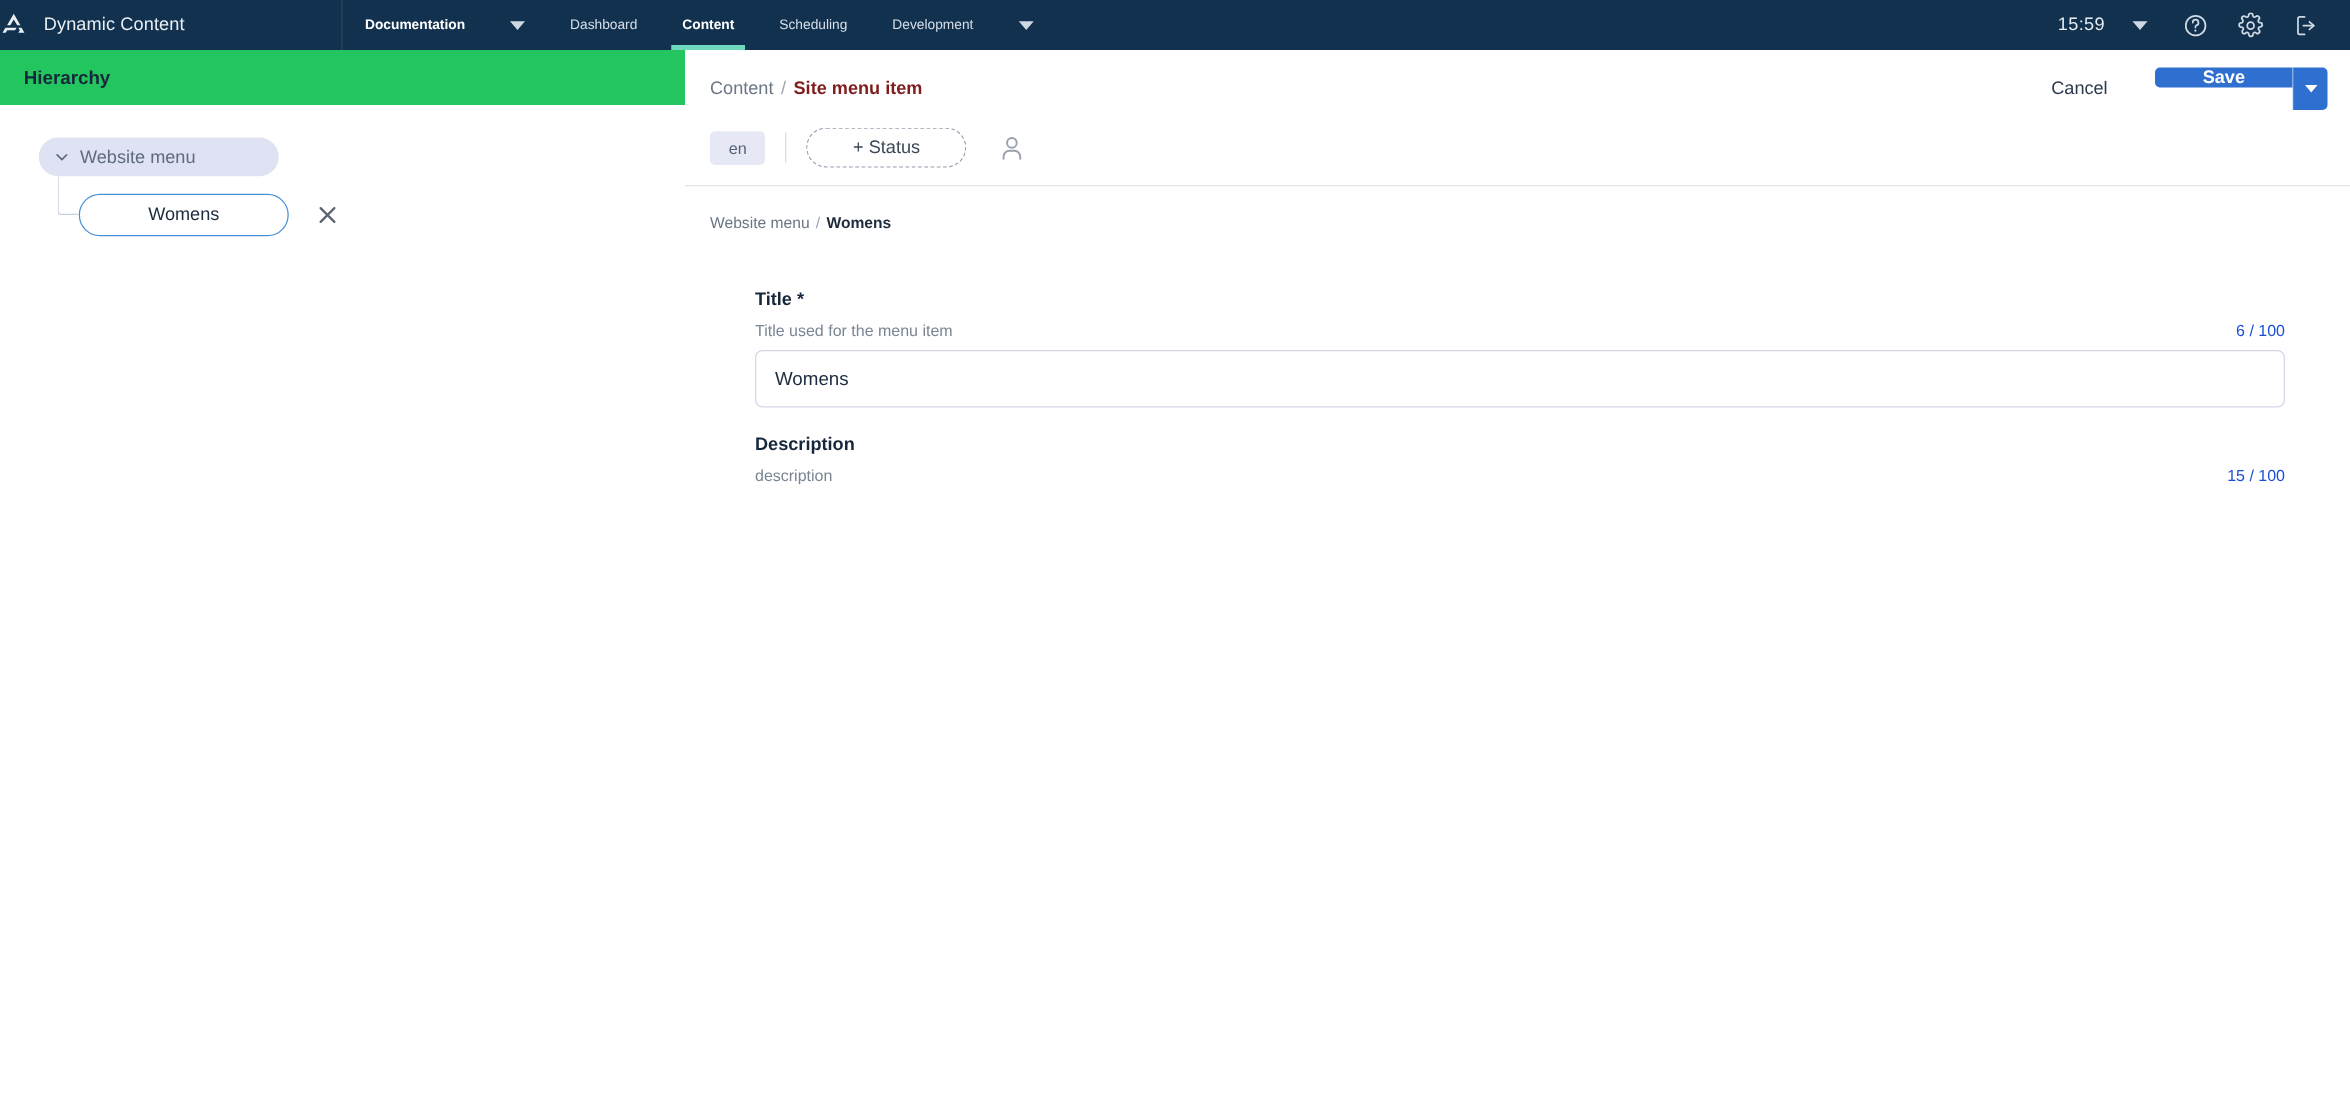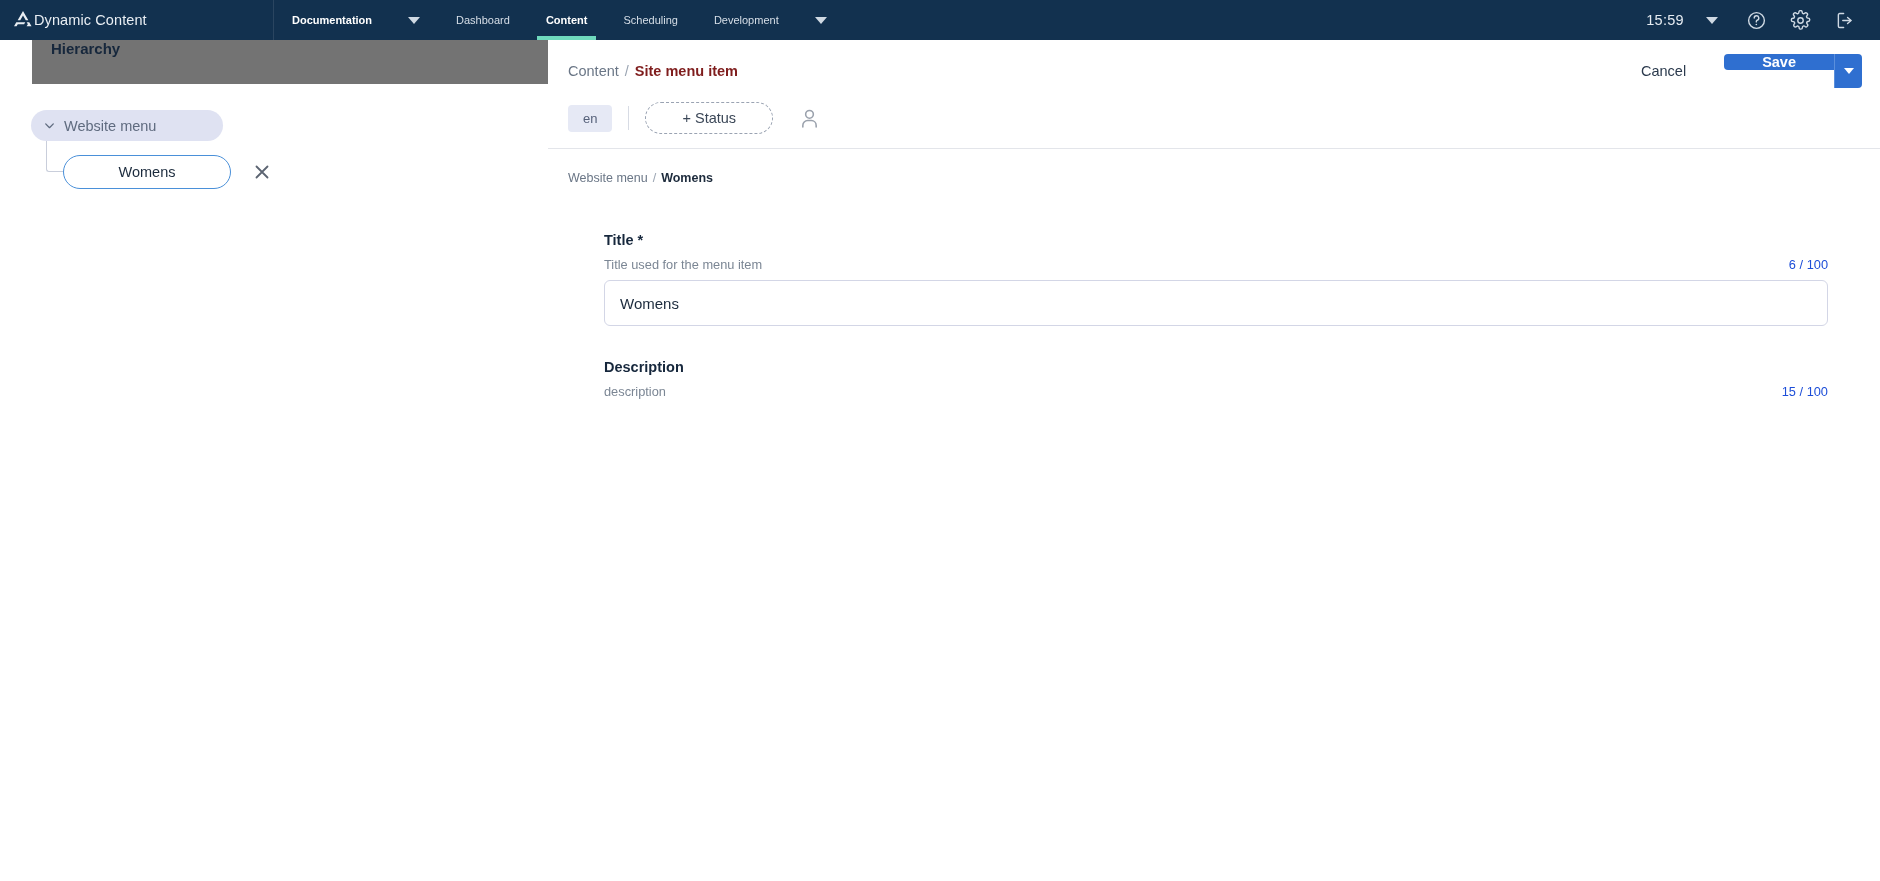--- a/index.html
+++ b/index.html
@@ -18,21 +18,21 @@
     background: #12314f;
     display: flex;
     align-items: stretch;
     color: #e8edf2;
     position: relative;
   }
   .brand {
     width: 274px;
     display: flex;
     align-items: center;
-    padding-left: 12px;
+    gap: 13px;
     border-right: 1px solid #2a4560;
     flex: 0 0 274px;
   }
   .brand-logo { width: 22px; height: 22px; flex: 0 0 22px; display:block; }
   .brand-name {
     font-size: 14.5px;
     color: #e9eef3;
     letter-spacing: .1px;
     white-space: nowrap;
   }
@@ -102,25 +102,24 @@
   
   .leftpanel {
     width: 548px;
     flex: 0 0 548px;
     background: #ffffff;
     display: flex;
     flex-direction: column;
   }
   .hierarchy-header {
     height: 44px;
-    background: #737373;
-    display: flex;
-    align-items: flex-start;
+    background: #22c55e;
+    display: flex;
+    align-items: center;
     padding-left: 19px;
-    margin-left: 32px;
   }
   .hierarchy-title {
     font-size: 15px;
     font-weight: bold;
     color: #16273c;
   }
   .tree { padding: 26px 0 0 0; position: relative; }
 
   .tree-root {
     margin-left: 31px;
@@ -299,21 +298,21 @@
     align-items: center;
   }
   .sub-crumb .a { font-size: 12.5px; color: #6a7686; }
   .sub-crumb .s { font-size: 12.5px; color: #9aa4b2; margin: 0 5px; }
   .sub-crumb .b { font-size: 12.5px; color: #1d2b3c; font-weight: bold; }
 
   .fields {
     margin-top: 47px;
     padding: 0 52px 0 56px;
   }
-  .field { margin-bottom: 33px; }
+  .field { margin-bottom: 22px; }
   .field-label {
     font-size: 14.5px;
     font-weight: bold;
     color: #16273c;
     margin-bottom: 9px;
   }
   .field-meta {
     display: flex;
     align-items: baseline;
     margin-bottom: 8px;

